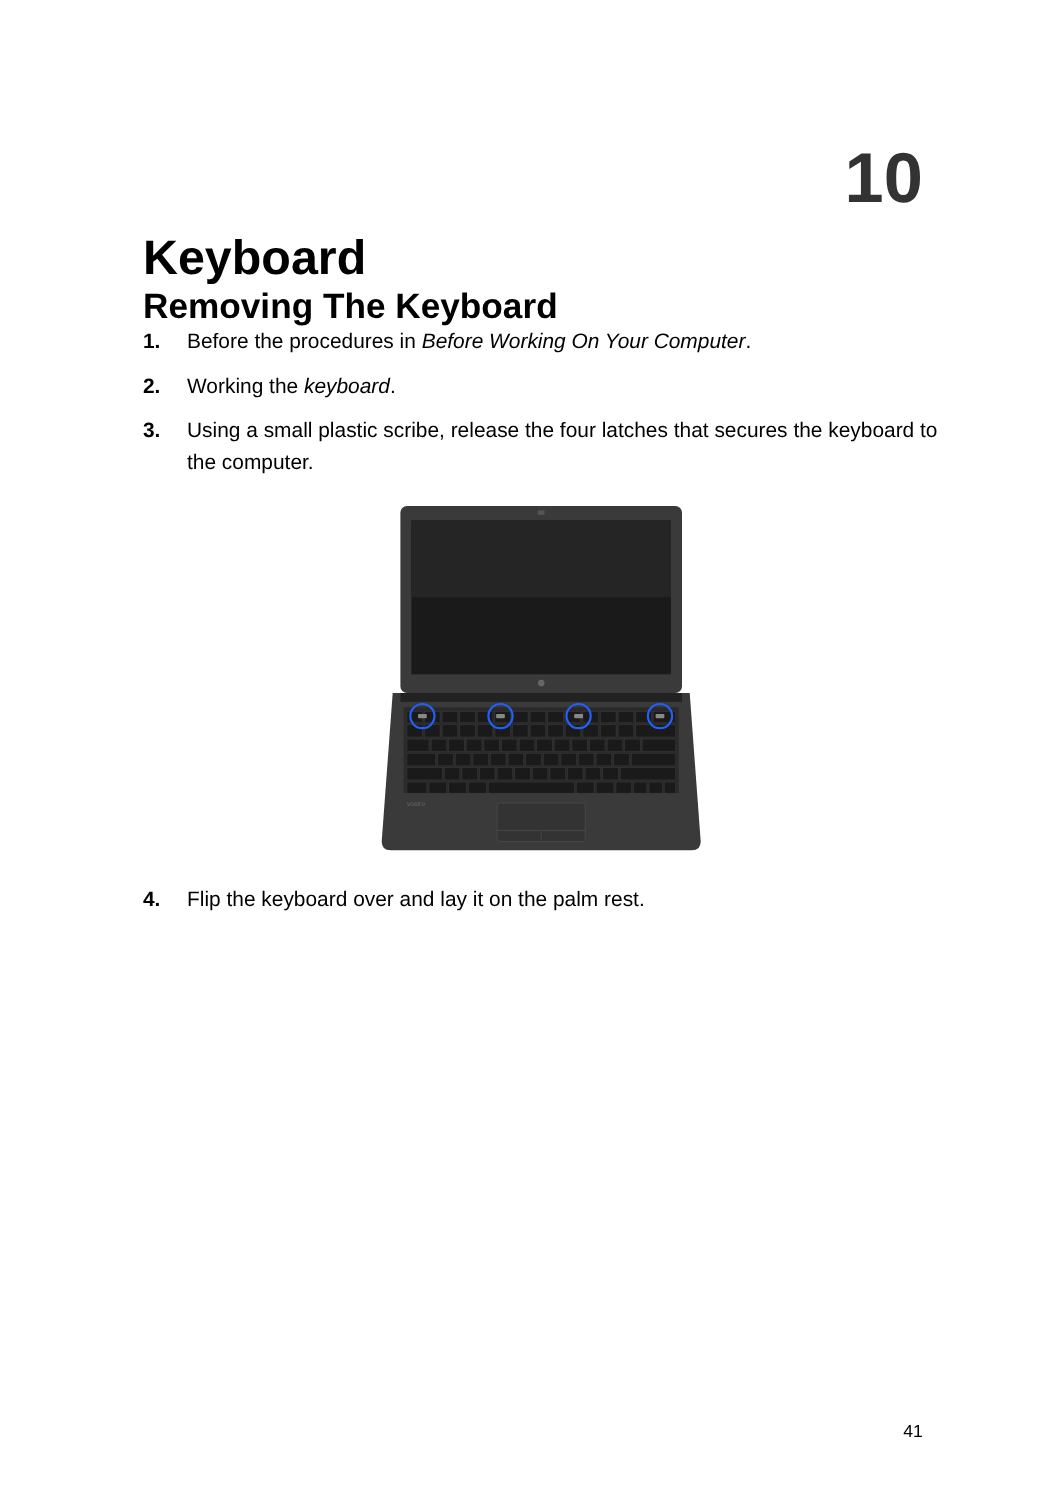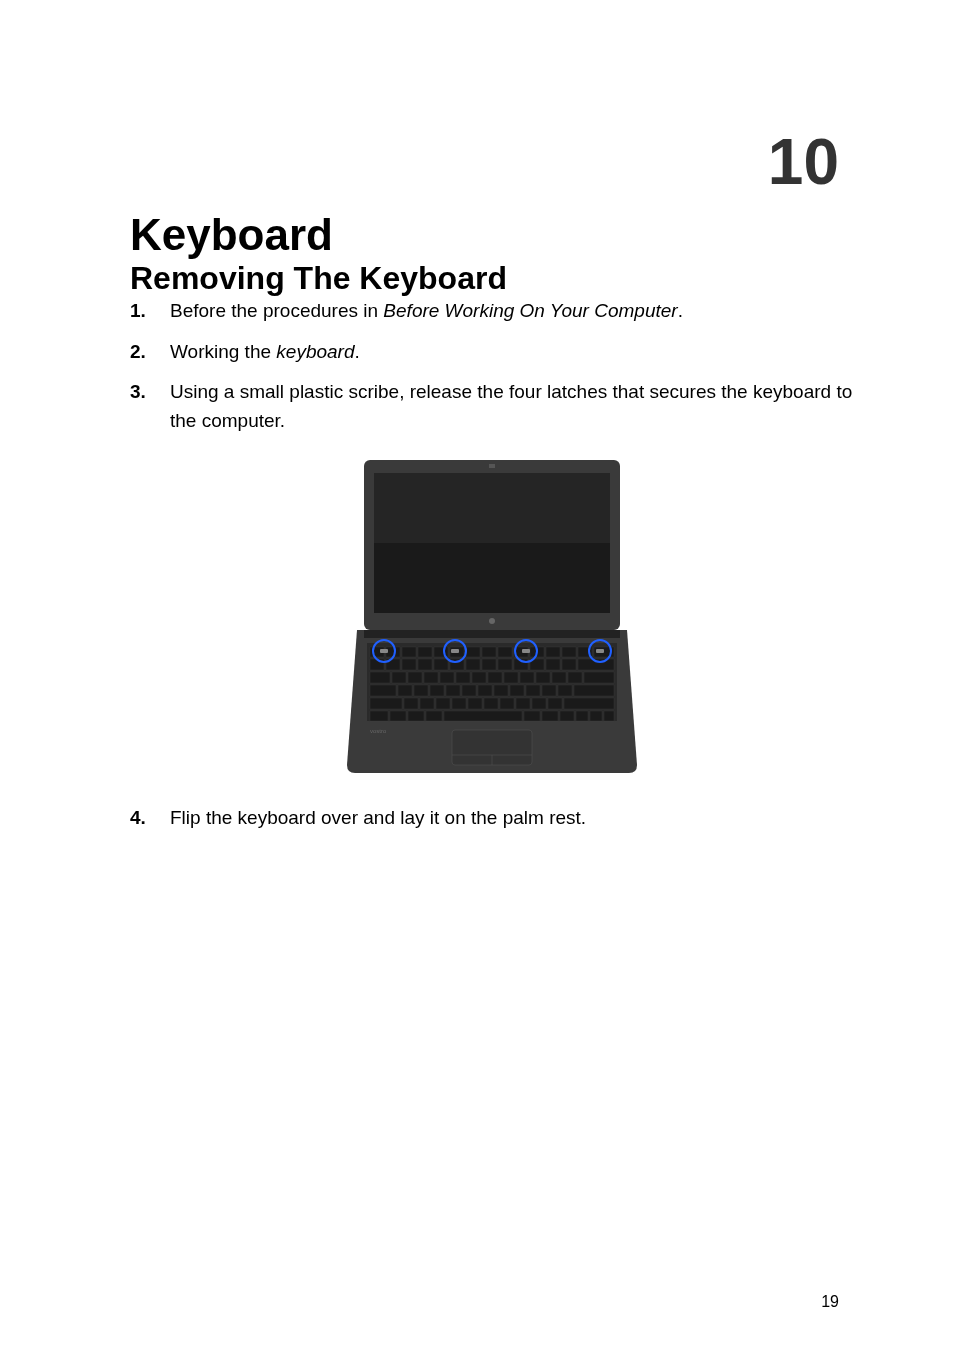--- a/index.html
+++ b/index.html
@@ -274,13 +274,13 @@
 
 <ol class="steps">
   <li class="step">
     <span class="step-number">4.</span>
     <span class="step-text">
       <span>Flip the keyboard over and lay it on the palm rest.</span>
     </span>
   </li>
 </ol>
 
-<div class="page-number">19</div>
+<div class="page-number">41</div>
 
 </body></html>

